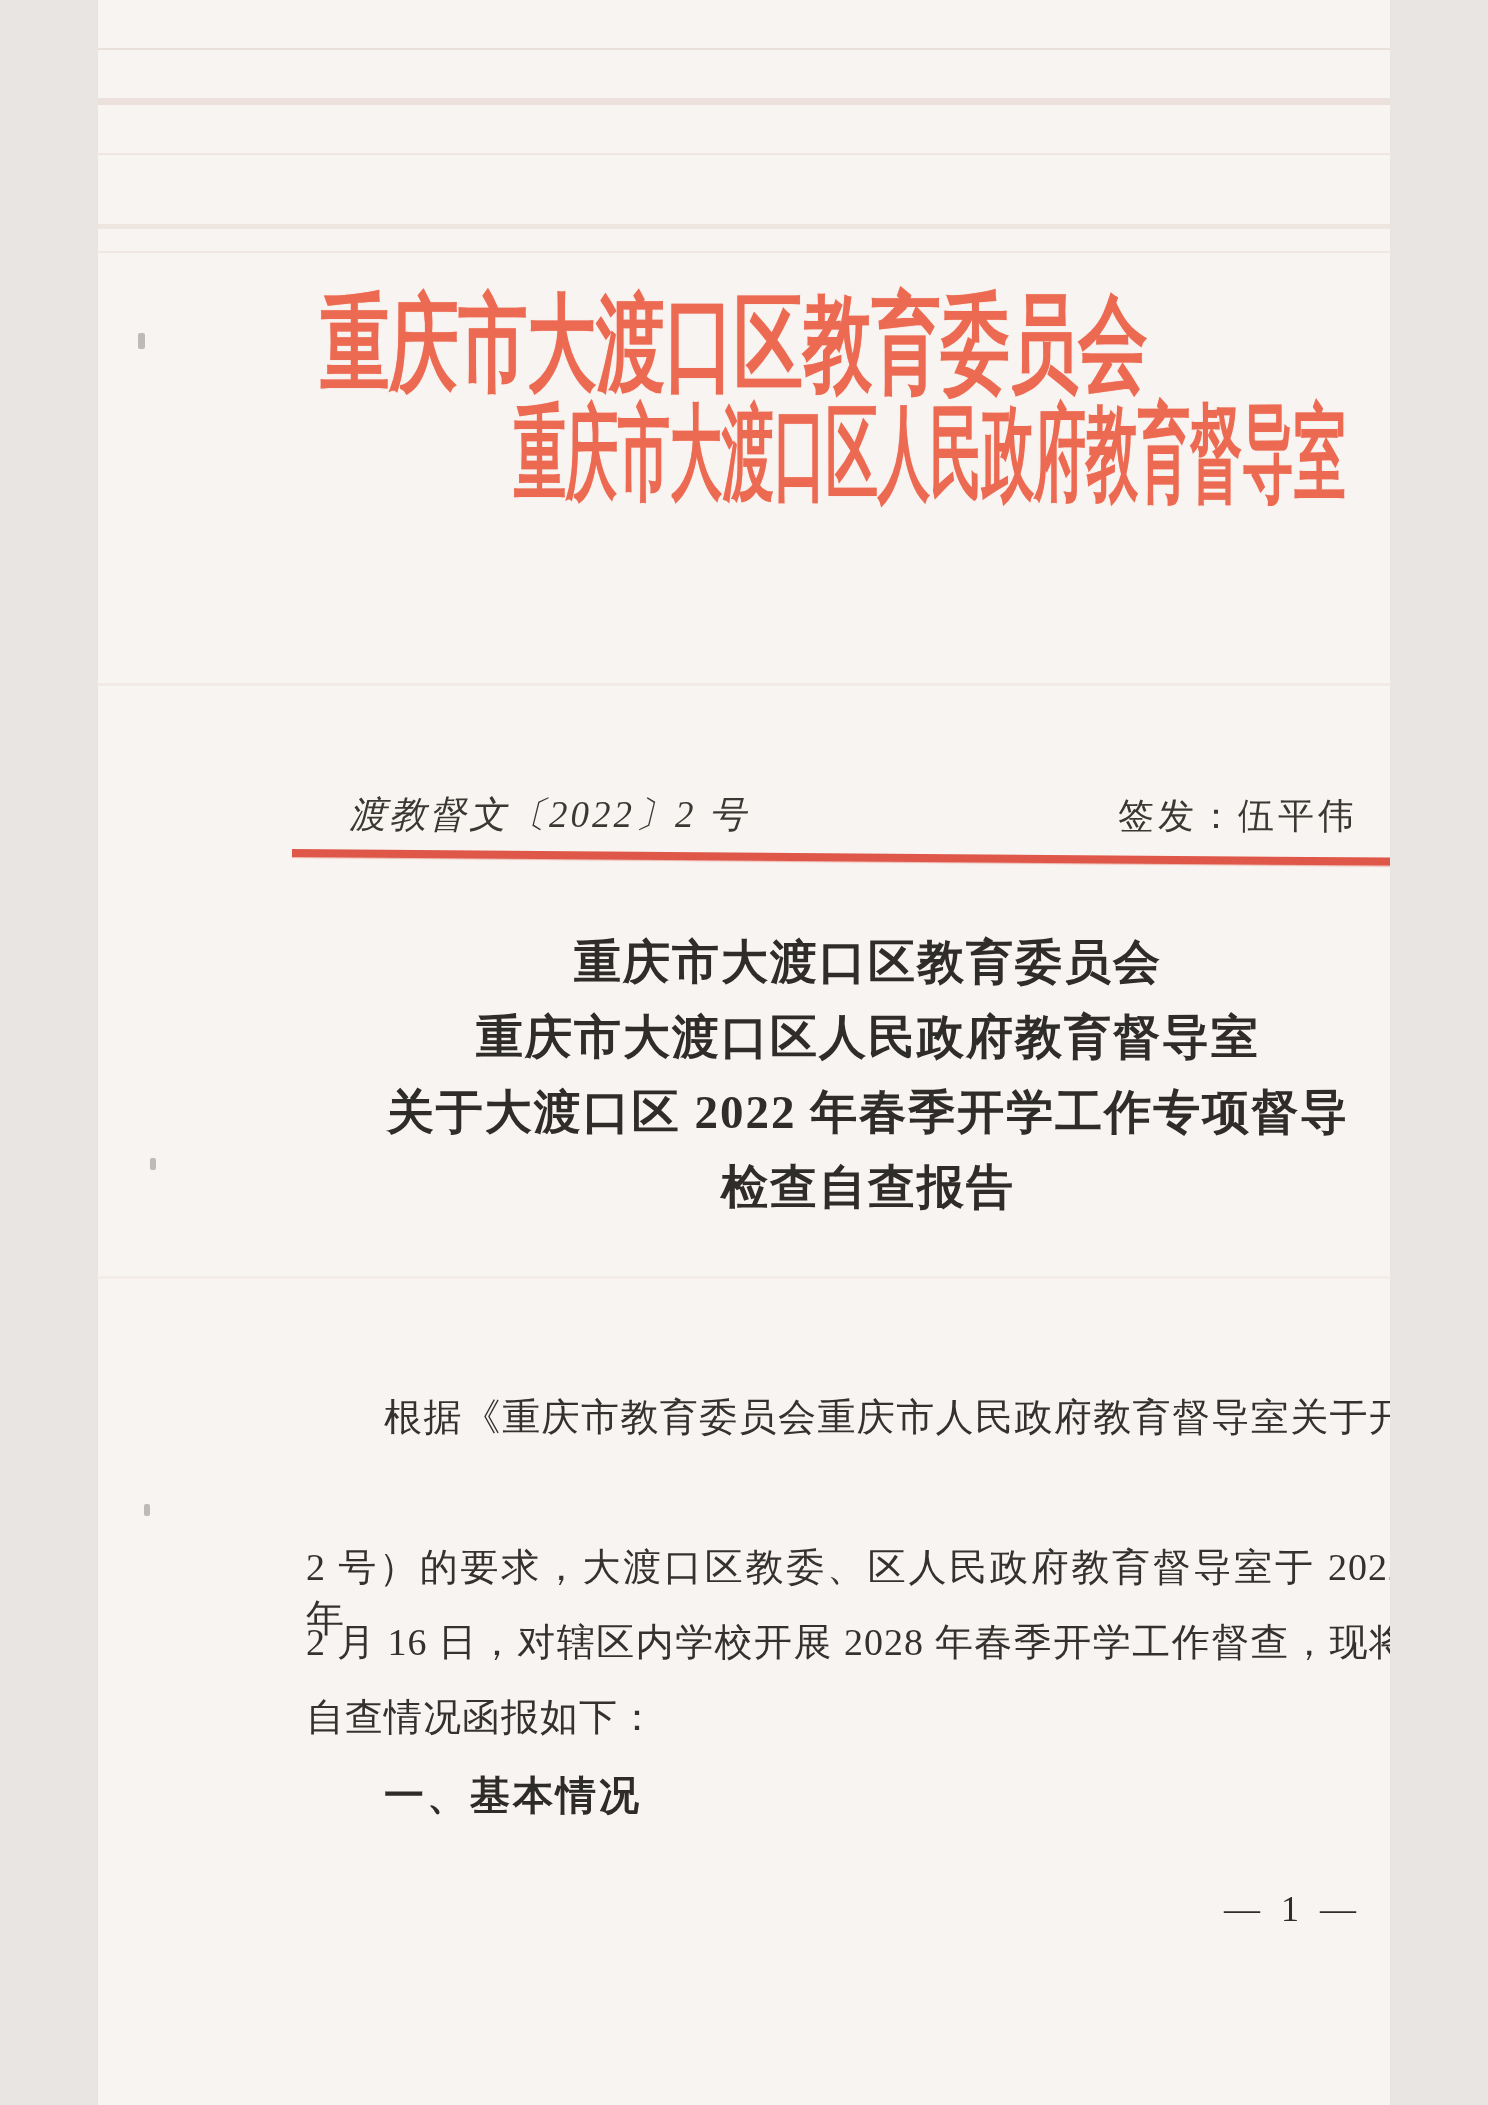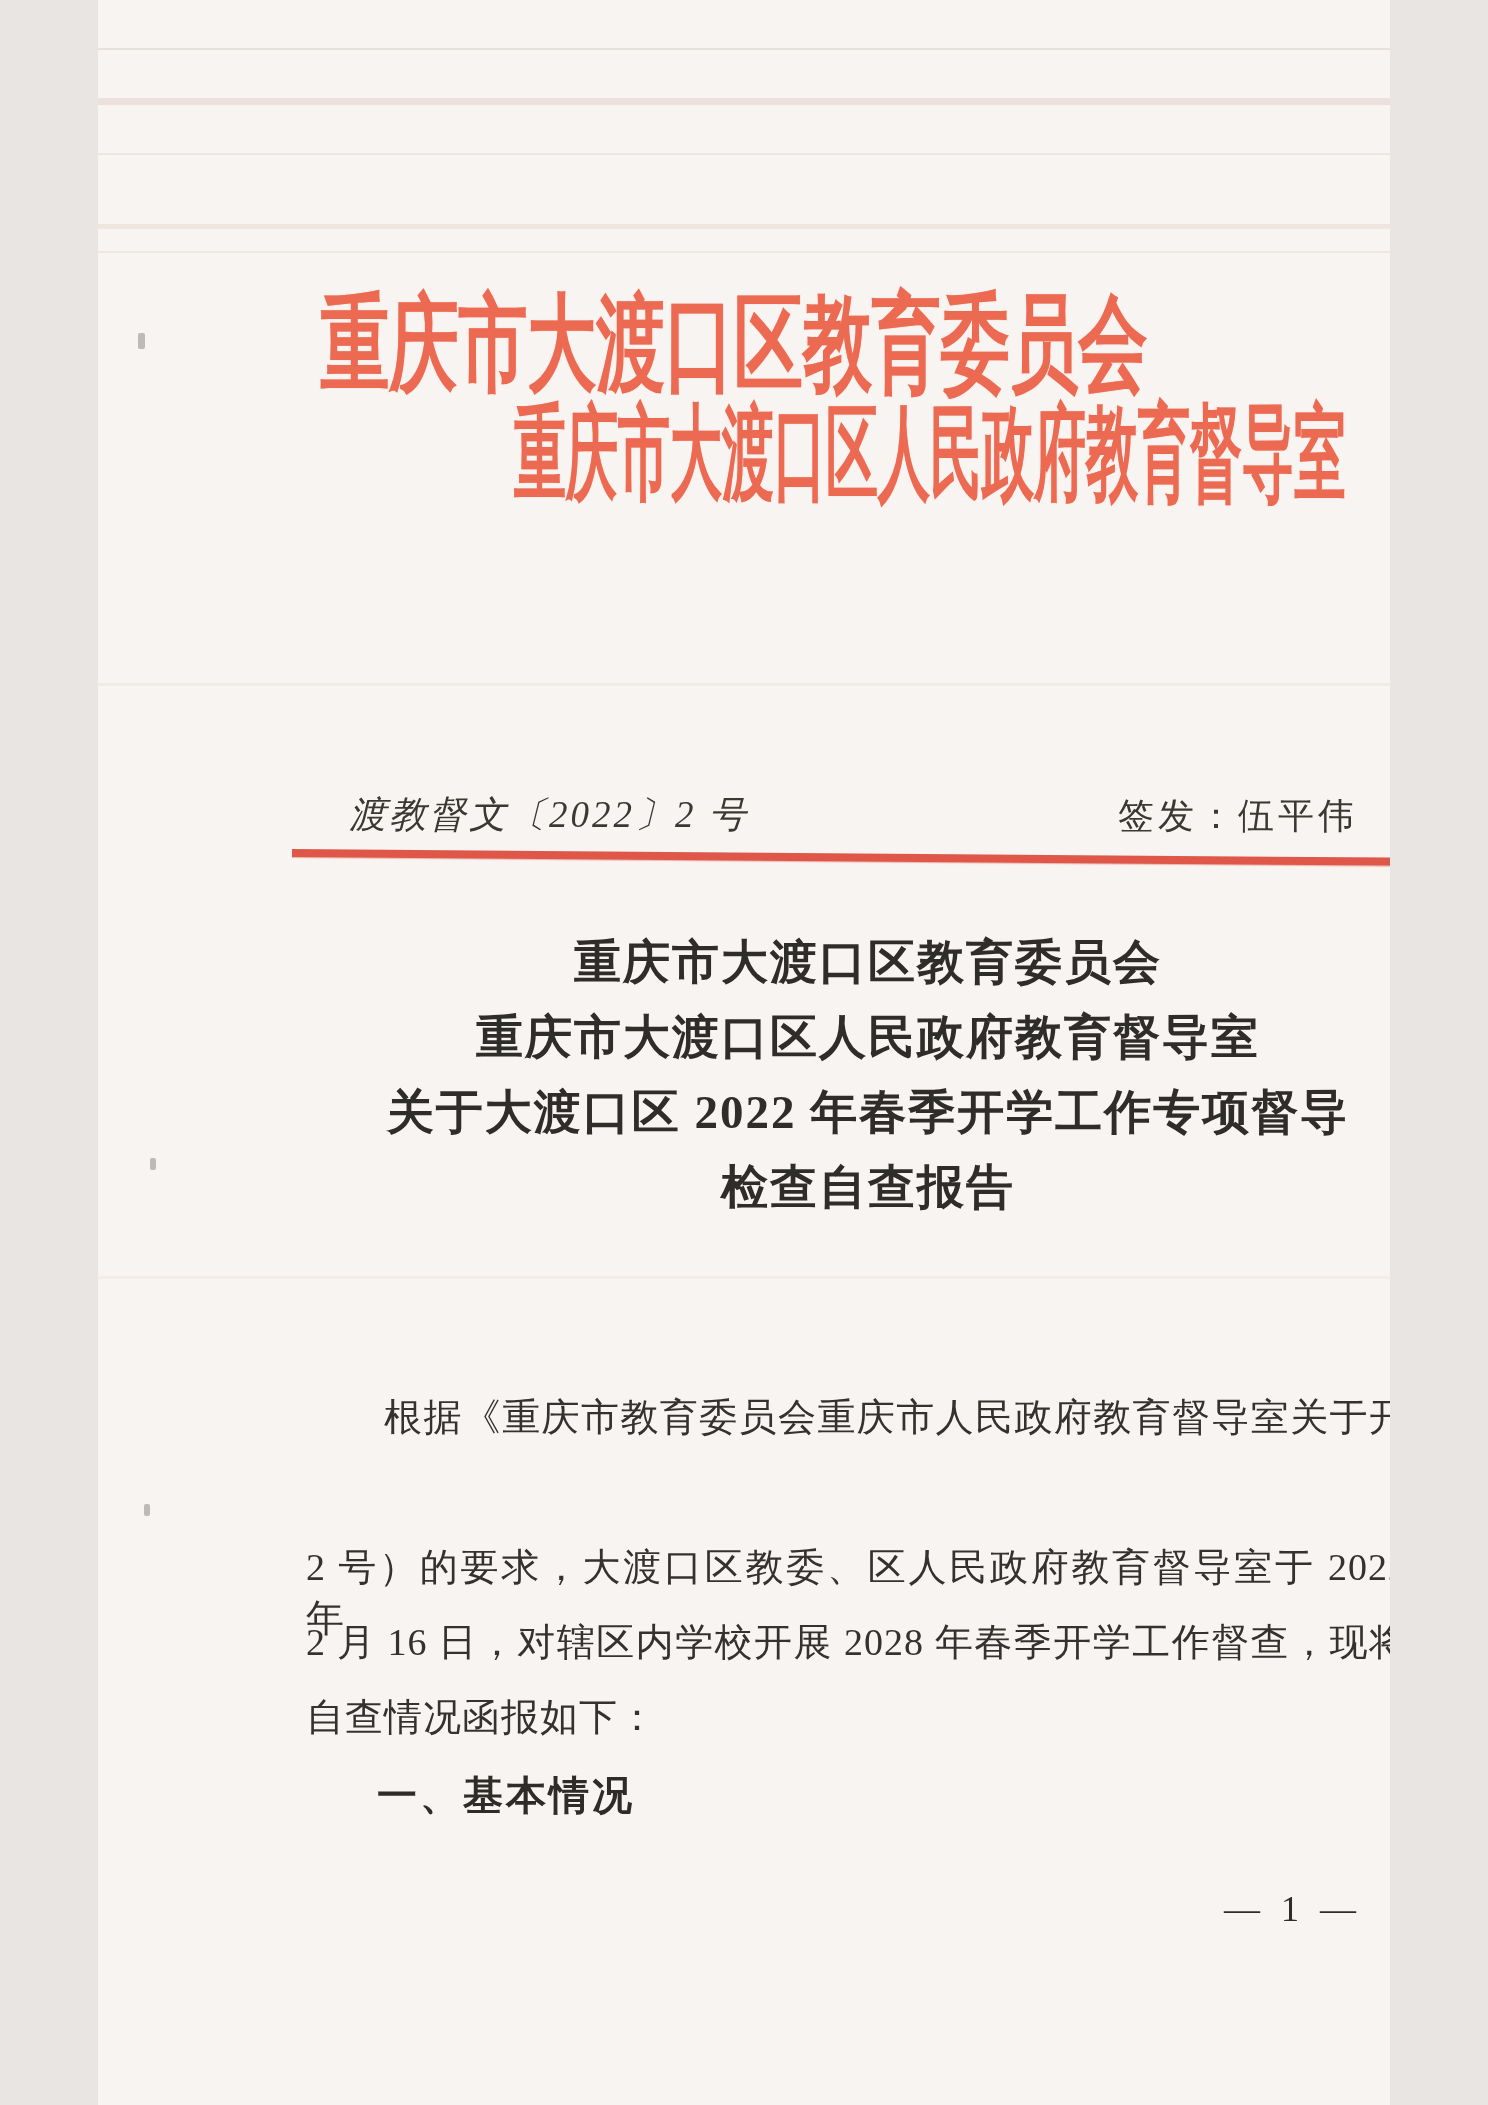--- a/index.html
+++ b/index.html
@@ -63,21 +63,21 @@
   }
   .just{white-space:normal;text-align:justify;text-align-last:justify;}
   .indent{text-indent:78px;}
   .salutation{top:1313px;}
   .b1{top:1392px;}
   .b2{top:1467px;}
   .b3{top:1542px;}
   .b4{top:1617px;}
   .b5{top:1692px;}
   .section-heading{
-    position:absolute;left:279px;top:1768px;
+    position:absolute;left:286px;top:1768px;
     font-family:"Liberation Sans","DejaVu Sans",sans-serif;
     font-size:40px;font-weight:bold;color:#2e2c29;letter-spacing:3px;
   }
 
   .page-number{
     position:absolute;left:1126px;top:1888px;
     font-size:36px;color:#2f2d2a;letter-spacing:6px;white-space:nowrap;
   }
 </style>
 </head>

